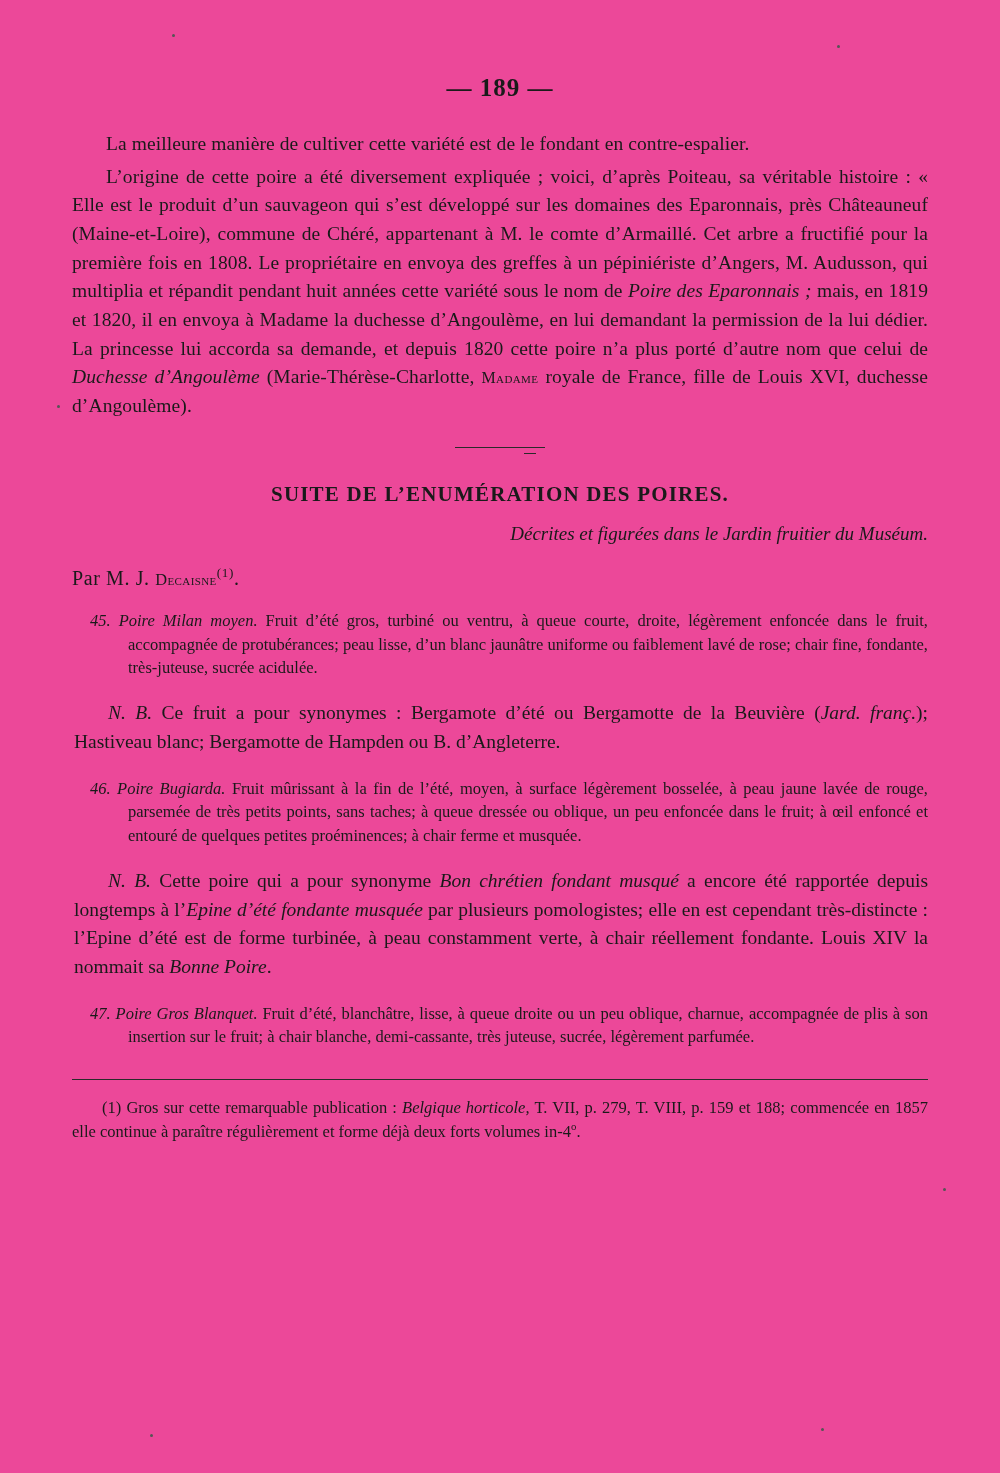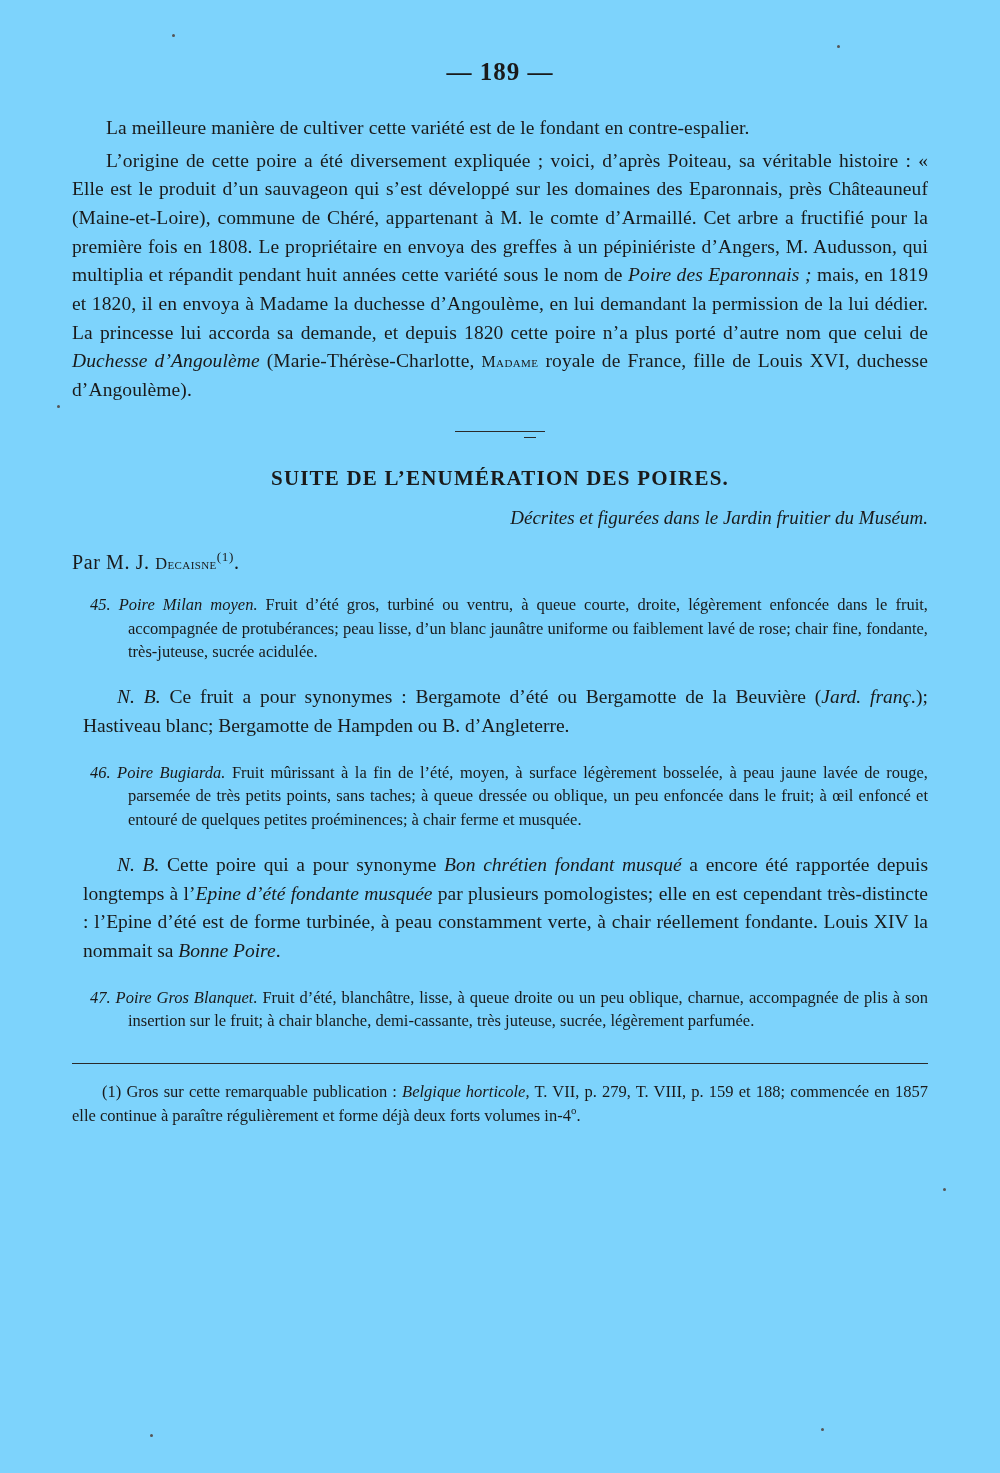--- a/index.html
+++ b/index.html
@@ -13,22 +13,22 @@
     font-family: "Liberation Serif", serif;
     color: #1a1a1a;
     position: relative;
     overflow: hidden;
   }
   .page {
     position: relative;
     width: 1000px;
     height: 1473px;
     box-sizing: border-box;
-    padding: 0 72px;
-    background: #7dd3fc;
+    padding: 16px 72px;
+    background: #ec4899;
   }
   .corner-dot {
     position: absolute;
     width: 3px;
     height: 3px;
     background: #555;
     border-radius: 50%;
   }
   .dot-tl { left: 172px; top: 34px; }
   .dot-tr { right: 160px; top: 45px; }
@@ -116,21 +116,21 @@
     font-style: italic;
   }
   .entry .name {
     font-style: italic;
     font-weight: normal;
   }
   .nb-para {
     font-size: 19.5px;
     line-height: 1.47;
     text-align: justify;
-    margin: 20px 0 0 11px;
+    margin: 20px 0 0 2px;
     text-indent: 34px;
   }
   .nb-label {
     font-style: italic;
   }
   i { font-style: italic; }
   .footnote-rule {
     width: 100%;
     height: 1px;
     background: #2a2a2a;

